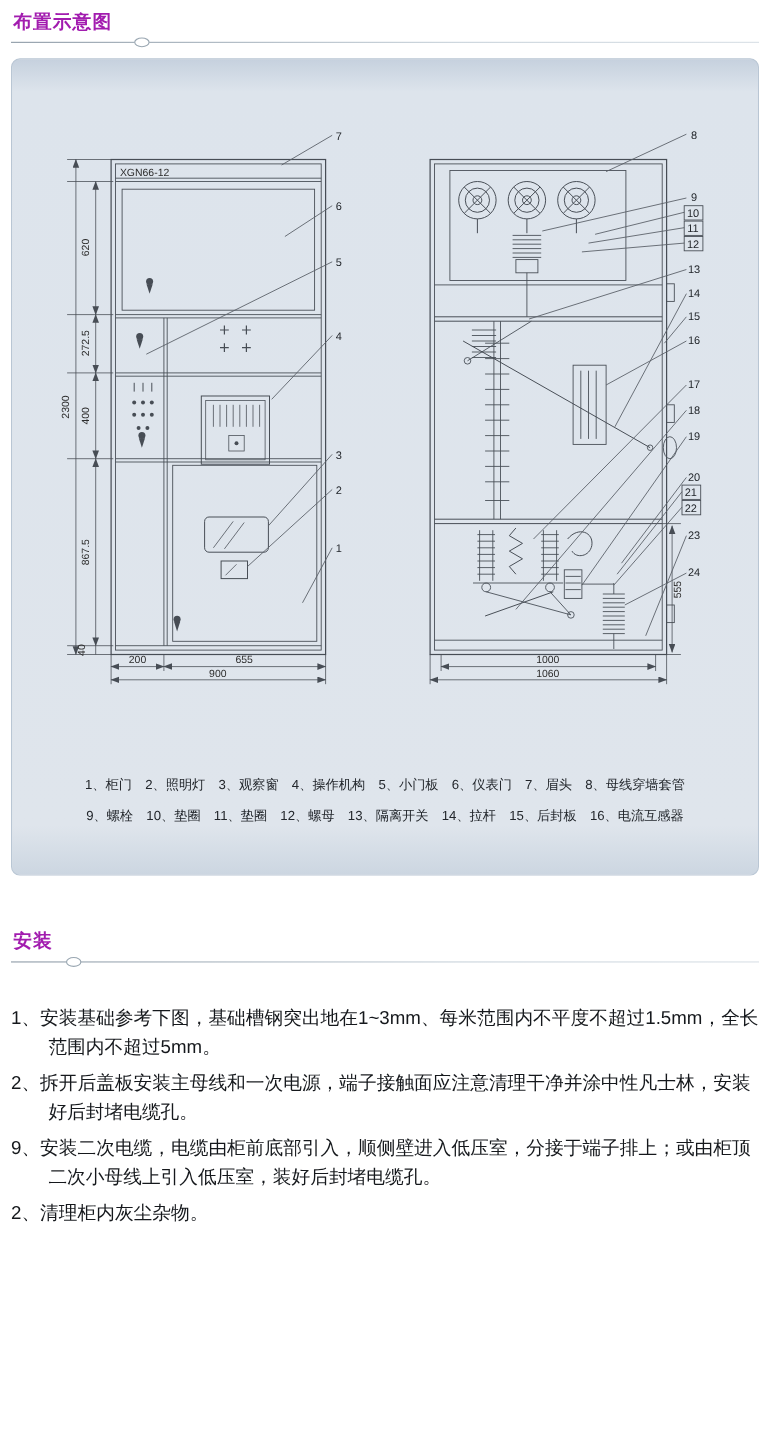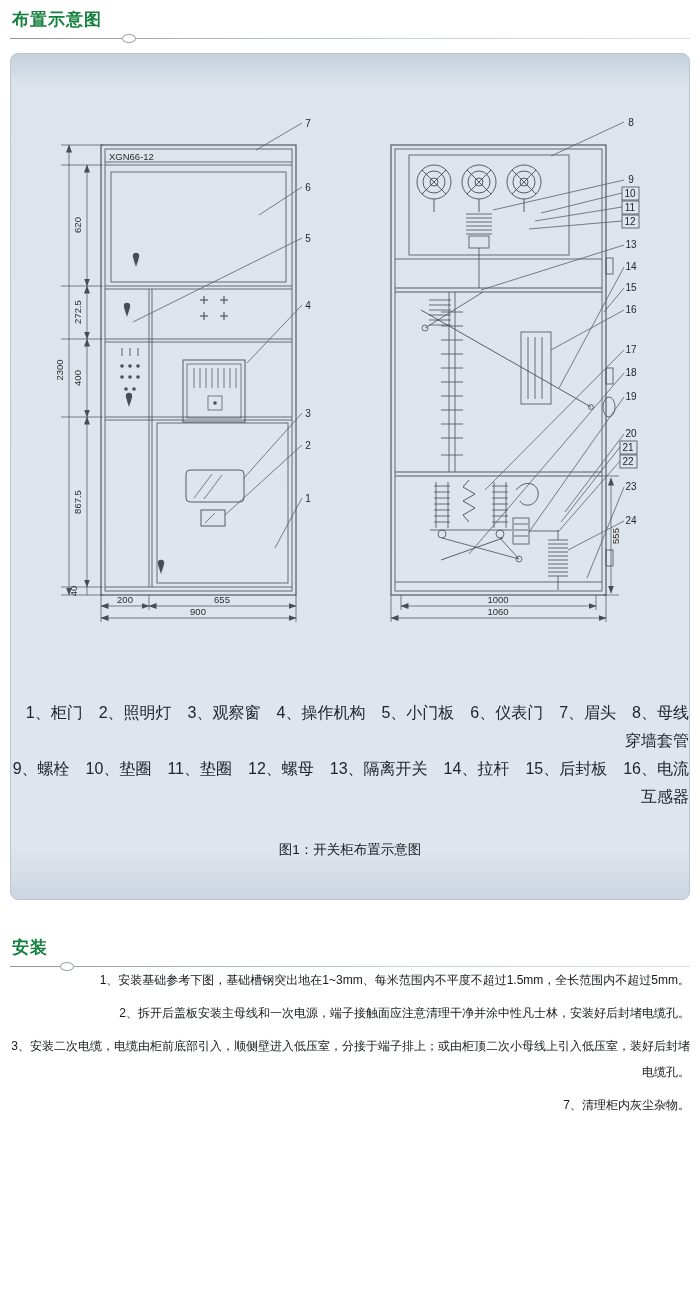--- a/index.html
+++ b/index.html
@@ -5,21 +5,21 @@
   * { box-sizing: border-box; margin: 0; padding: 0; }
   html, body { background: #ffffff; }
   body {
     width: 700px;
     font-family: "Liberation Sans", sans-serif;
     color: #1a1a1a;
   }
   .page { width: 700px; min-height: 1309px; padding: 8px 10px 24px 10px; }
 
   .sec-title {
-    color: #15803d;
+    color: #a21caf;
     font-size: 17px;
     font-weight: bold;
     letter-spacing: 1px;
     padding-left: 2px;
   }
   .rule {
     position: relative;
     height: 1px;
     background: linear-gradient(to right, #8d9aa6, #c9d3db 60%, #d9e0e6);
     margin-top: 7px;
@@ -38,39 +38,39 @@
     margin-top: 14px;
     background: linear-gradient(180deg, #c6d1de 0%, #dde4ec 4%, #dfe5ec 94%, #ccd6e1 100%);
     border: 1px solid #b9c6d4;
     border-radius: 8px;
     padding: 6px 0 40px 0;
   }
   .panel svg { display: block; margin: 0 auto; }
 
   .parts {
     margin-top: 64px;
-    text-align: right;
-    font-size: 16px;
+    text-align: center;
+    font-size: 12px;
     line-height: 28px;
     color: #22262b;
   }
   .fig-caption {
     margin-top: 30px;
     text-align: center;
     font-size: 13.5px;
     color: #15181c;
   }
 
-  .install-section { margin-top: 36px; }
+  .install-section { margin-top: 48px; }
   .install-list {
     list-style: none;
-    font-size: 12px;
+    margin-top: 38px;
+    font-size: 17px;
     line-height: 26px;
     color: #15181c;
-    text-align: right;
   }
   .install-list li {
     padding-left: 2em;
     text-indent: -2em;
     margin-bottom: 7px;
   }
 
   svg text { font-family: "Liberation Sans", sans-serif; }
 </style>
 </head>
@@ -421,30 +421,29 @@
         <text x="617" y="405" text-anchor="middle">22</text>
         <text x="620" y="430" text-anchor="middle">23</text>
         <text x="620" y="464" text-anchor="middle">24</text>
       </g>
     </svg>
 
     <div class="parts">
       <p>1、柜门　2、照明灯　3、观察窗　4、操作机构　5、小门板　6、仪表门　7、眉头　8、母线穿墙套管</p>
       <p>9、螺栓　10、垫圈　11、垫圈　12、螺母　13、隔离开关　14、拉杆　15、后封板　16、电流互感器</p>
     </div>
-    <p class="fig-caption">图1：开关柜布置示意图</p>
   </div>
 
   <div class="sec-head install-section">
     <h2 class="sec-title">安装</h2>
     <div class="rule">
       <span class="oval" style="left:50px;"></span>
     </div>
   </div>
 
   <ul class="install-list">
     <li>1、安装基础参考下图，基础槽钢突出地在1~3mm、每米范围内不平度不超过1.5mm，全长范围内不超过5mm。</li>
     <li>2、拆开后盖板安装主母线和一次电源，端子接触面应注意清理干净并涂中性凡士林，安装好后封堵电缆孔。</li>
-    <li>3、安装二次电缆，电缆由柜前底部引入，顺侧壁进入低压室，分接于端子排上；或由柜顶二次小母线上引入低压室，装好后封堵电缆孔。</li>
-    <li>7、清理柜内灰尘杂物。</li>
+    <li>9、安装二次电缆，电缆由柜前底部引入，顺侧壁进入低压室，分接于端子排上；或由柜顶二次小母线上引入低压室，装好后封堵电缆孔。</li>
+    <li>2、清理柜内灰尘杂物。</li>
   </ul>
 
 </div>
 
 </body></html>

